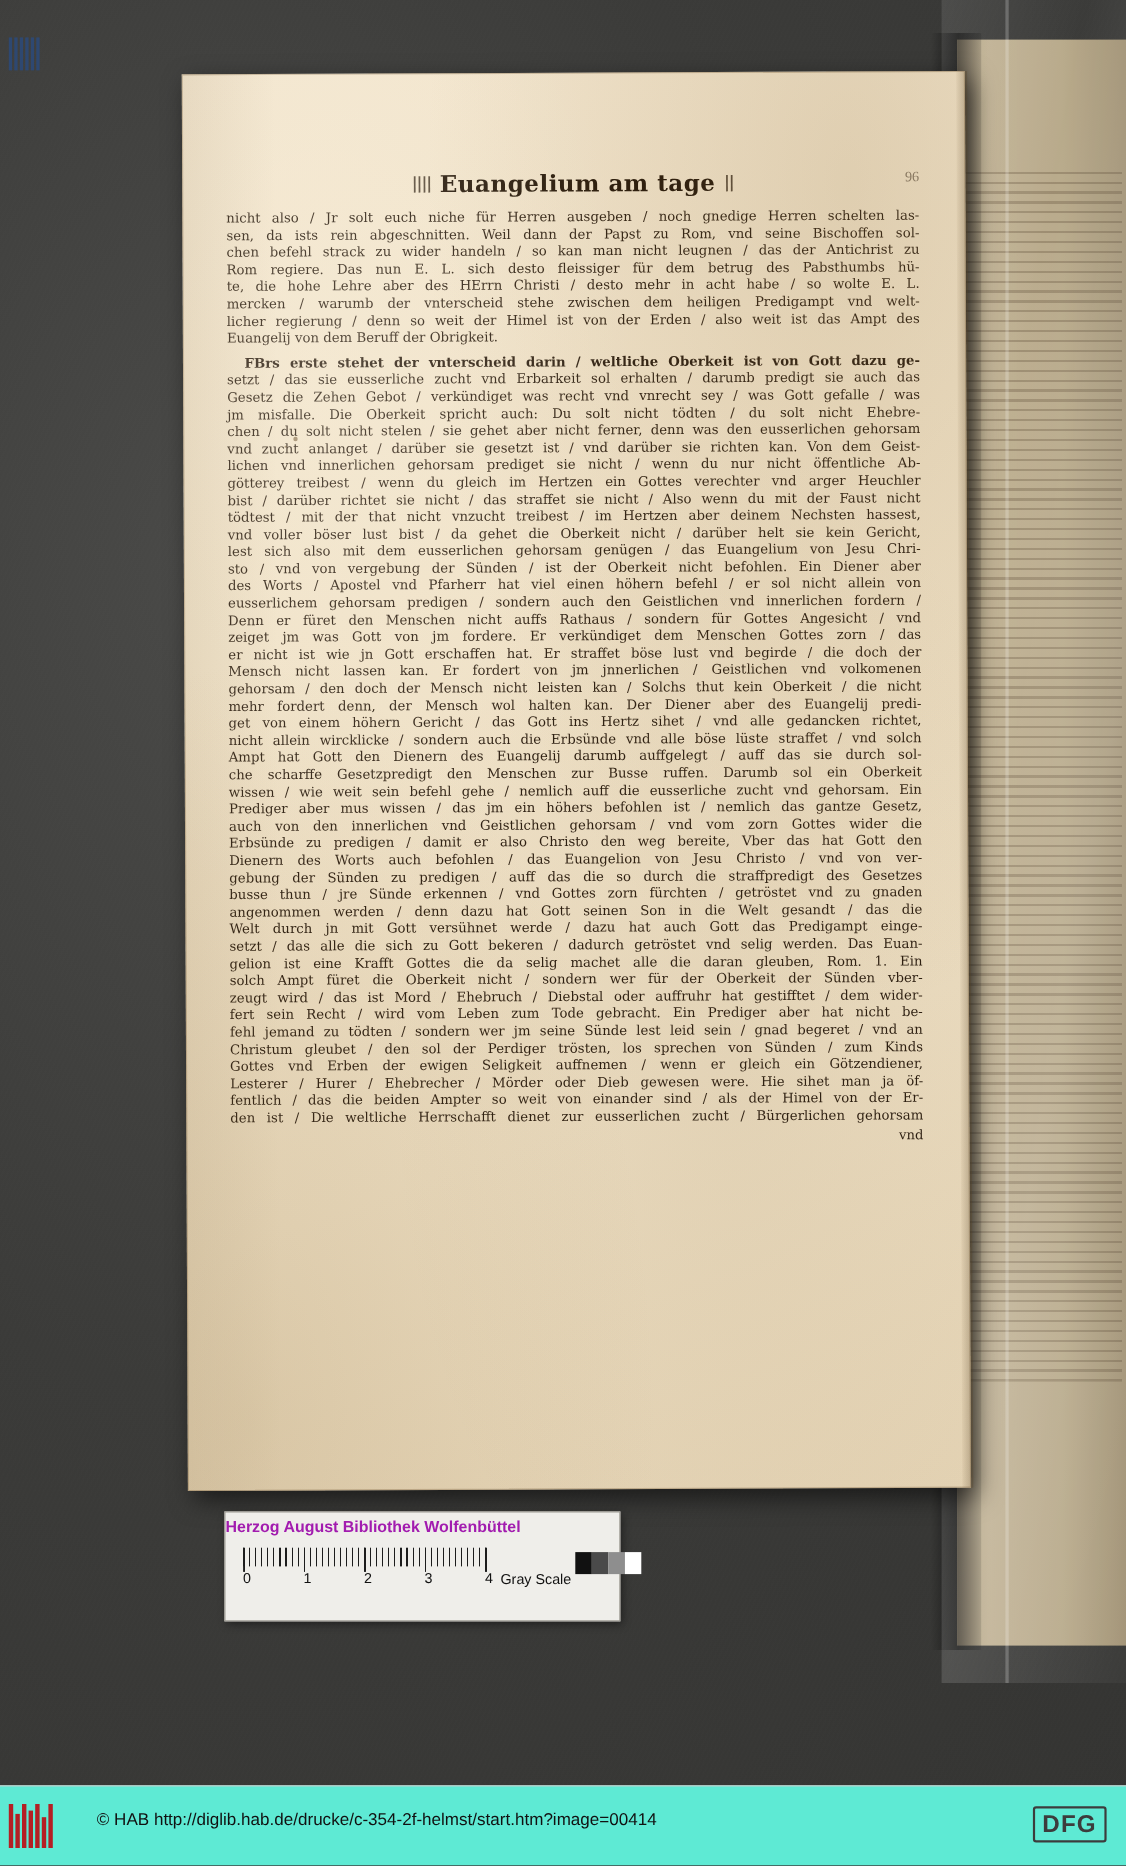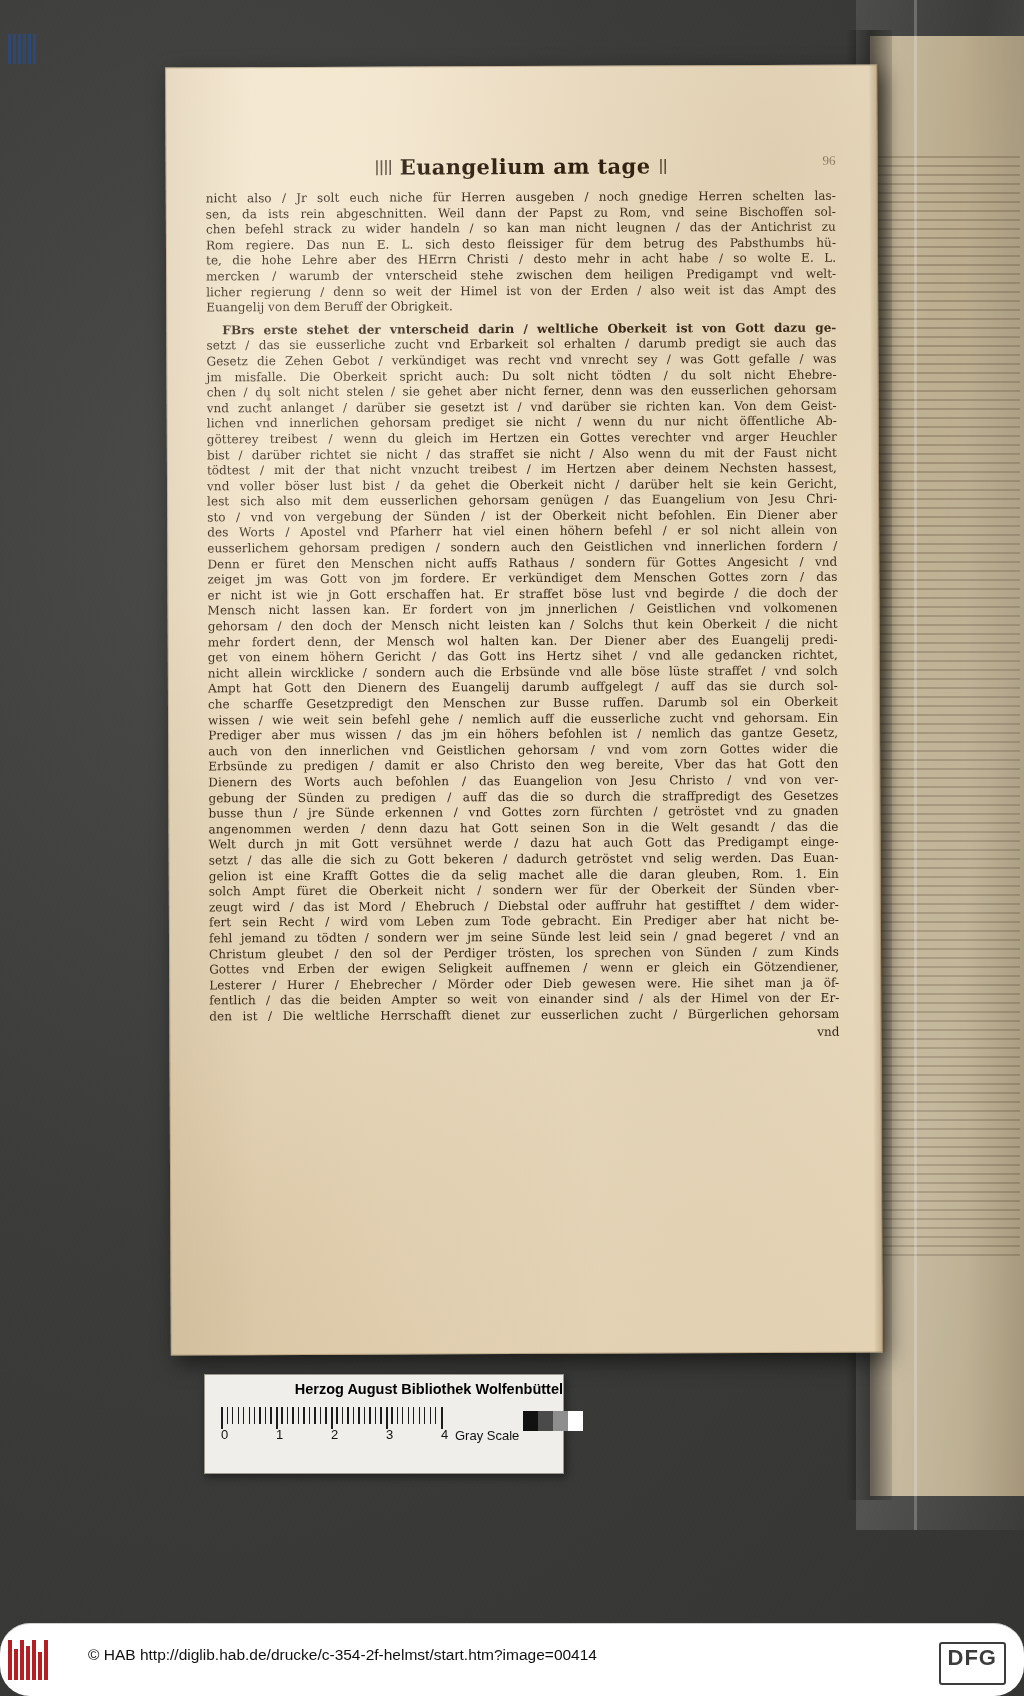--- a/index.html
+++ b/index.html
@@ -74,49 +74,49 @@
   .speck{position:absolute;background:#6b5432;border-radius:50%;opacity:.5;}
 
   
   .bleed{position:absolute;color:#8a7450;opacity:.30;font-size:11px;
     font-family:"DejaVu Serif",serif;}
 
   
   .card{position:absolute;left:204px;top:1374px;width:358px;height:98px;
     background:#efeeea;border:1px solid #9a978f;
     box-shadow:2px 3px 8px rgba(0,0,0,.45);}
-  .card-title{position:absolute;left:0;right:0;top:6px;text-align:right;
-    font-family:"Liberation Sans",sans-serif;font-weight:700;font-size:14.5px;color:#000000;}
+  .card-title{position:absolute;left:0;right:0;top:6px;text-align:left;
+    font-family:"Liberation Sans",sans-serif;font-weight:700;font-size:14.5px;color:#a21caf;}
   .ruler{position:absolute;left:16px;top:32px;width:222px;height:36px;}
   .ticks{position:absolute;left:0;top:0;width:100%;height:17px;
     background:
       repeating-linear-gradient(90deg, #1c1c1c 0 1px, rgba(0,0,0,0) 1px 5.5px);}
   .ticks.major{height:22px;
     background:repeating-linear-gradient(90deg, #1c1c1c 0 1.6px, rgba(0,0,0,0) 1.6px 55px);}
   .rulnums{position:absolute;left:-4px;top:20px;width:232px;height:16px;}
   .rulnums span{position:absolute;font-family:"Liberation Sans",sans-serif;
     font-size:13px;color:#111;}
   .gs-label{position:absolute;left:250px;top:40px;
     font-family:"Liberation Sans",sans-serif;font-size:13px;color:#111;margin-top:13px;}
   .gs-strip{position:absolute;left:318px;top:36px;width:60px;height:20px;display:flex;}
   .gs-strip i{display:block;height:100%;}
 
   
-  .footer{position:absolute;left:0;right:0;bottom:0;height:72px;background:#ffffff;
-    border-top:1px solid #cfcfcf;border-radius:30px;}
+  .footer{position:absolute;left:0;right:0;bottom:0;height:72px;background:#5eead4;
+    border-top:1px solid #cfcfcf;}
   .fbars{position:absolute;left:8px;top:16px;width:48px;height:40px;display:flex;gap:2px;}
   .fbars i{width:4px;height:100%;background:#b41f24;}
   .fbars i:nth-child(2){height:78%;align-self:flex-end;}
   .fbars i:nth-child(4){height:86%;align-self:flex-end;}
   .fbars i:nth-child(6){height:70%;align-self:flex-end;}
   .fcopy{position:absolute;left:88px;top:22px;font-family:"Liberation Sans",sans-serif;
     font-size:15.5px;color:#111;}
   .dfg{position:absolute;right:18px;top:18px;font-family:"Liberation Sans",sans-serif;
     font-weight:700;font-size:22px;color:#3c3c3c;letter-spacing:1px;
-    border:2px solid #3c3c3c;border-radius:3px;padding:1px 7px 12px 7px;}
+    border:2px solid #3c3c3c;border-radius:3px;padding:1px 7px 2px 7px;}
 
   .dfg-top{position:absolute;left:8px;top:34px;width:30px;height:30px;
     display:flex;gap:2px;}
   .dfg-top i{width:3px;height:100%;background:#2b4a7a;opacity:.85;}
 </style>
 </head>
 <body>
 
 <div class="scan-bg">
   <div class="bg-noise"></div>

